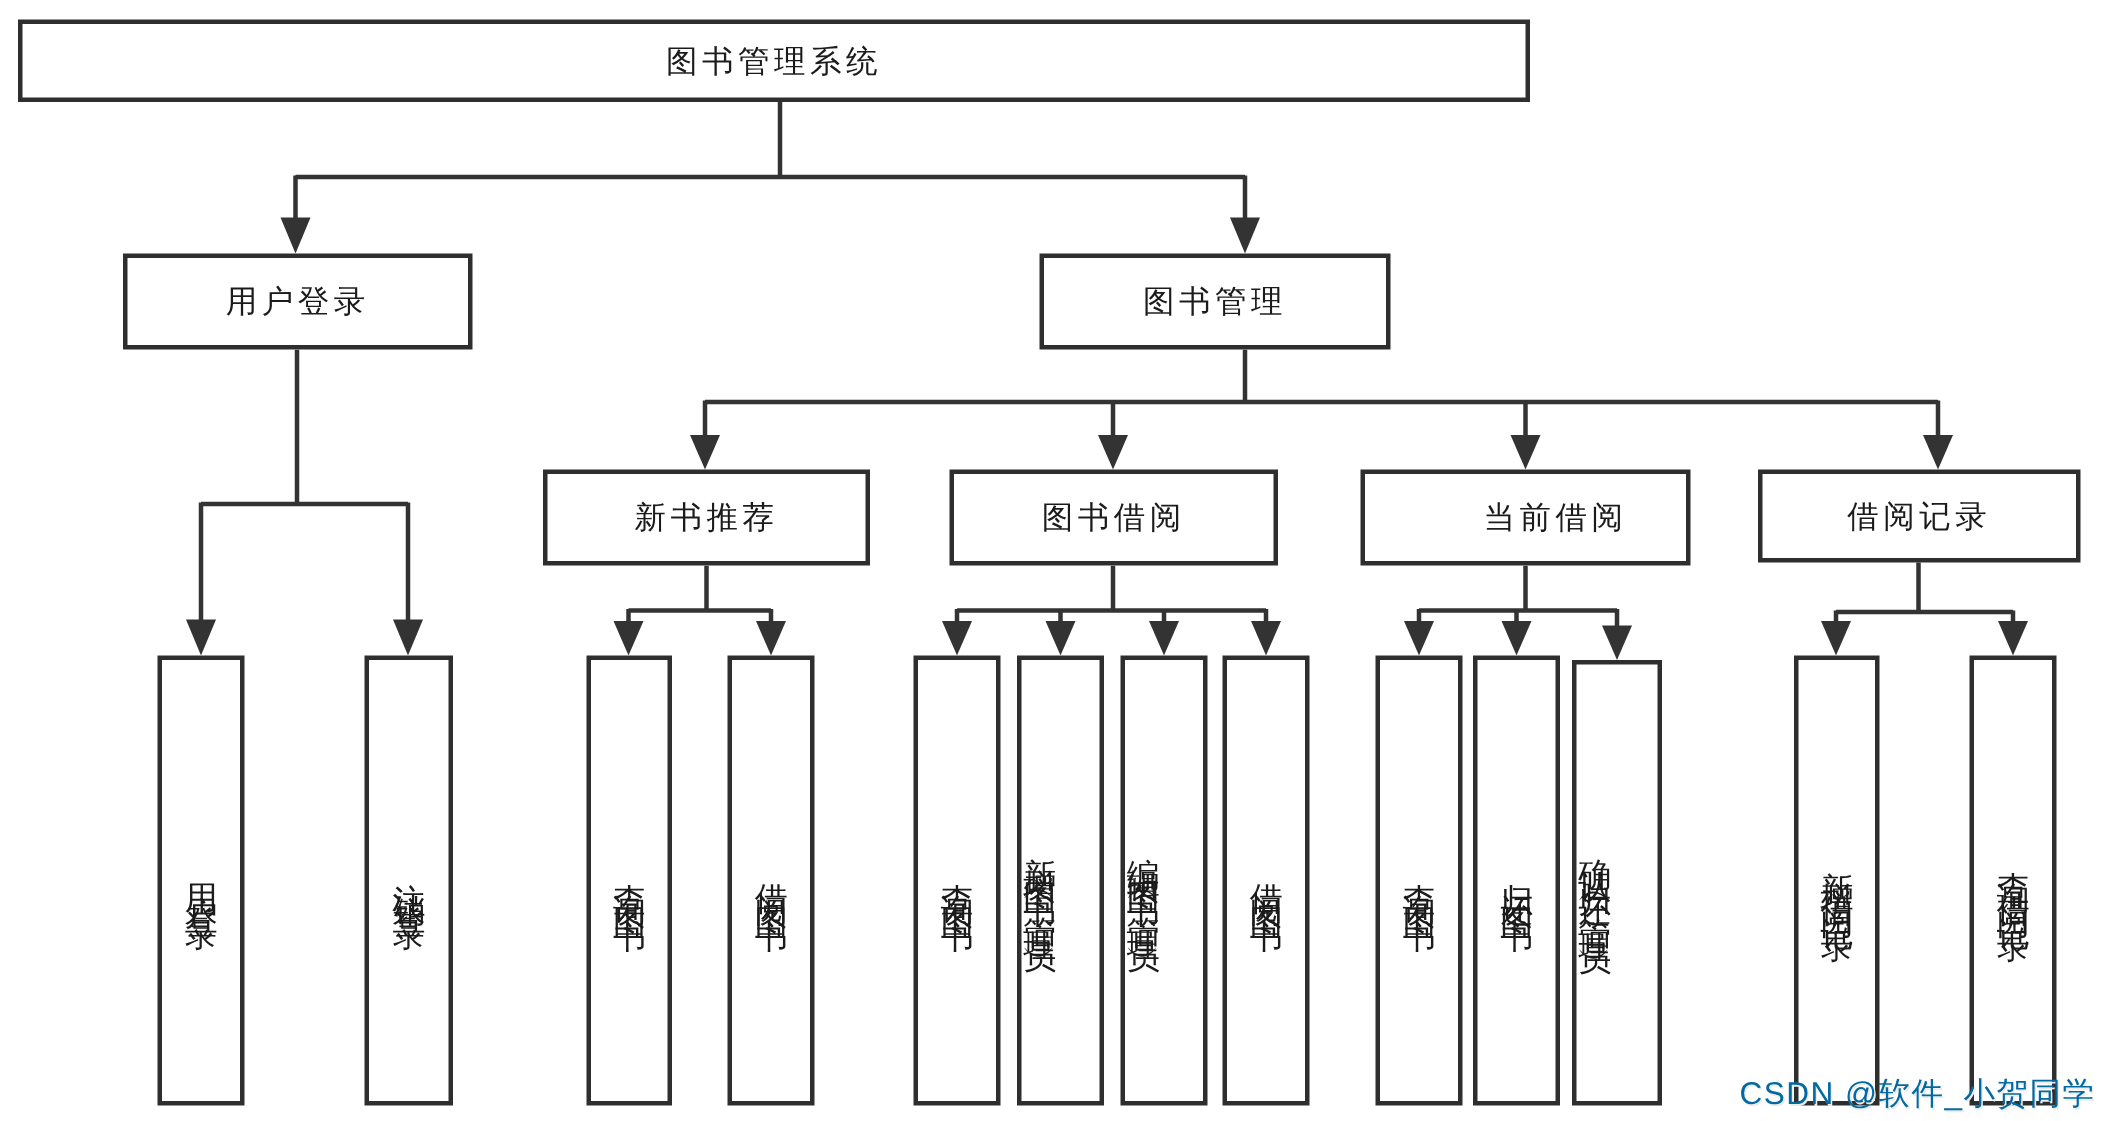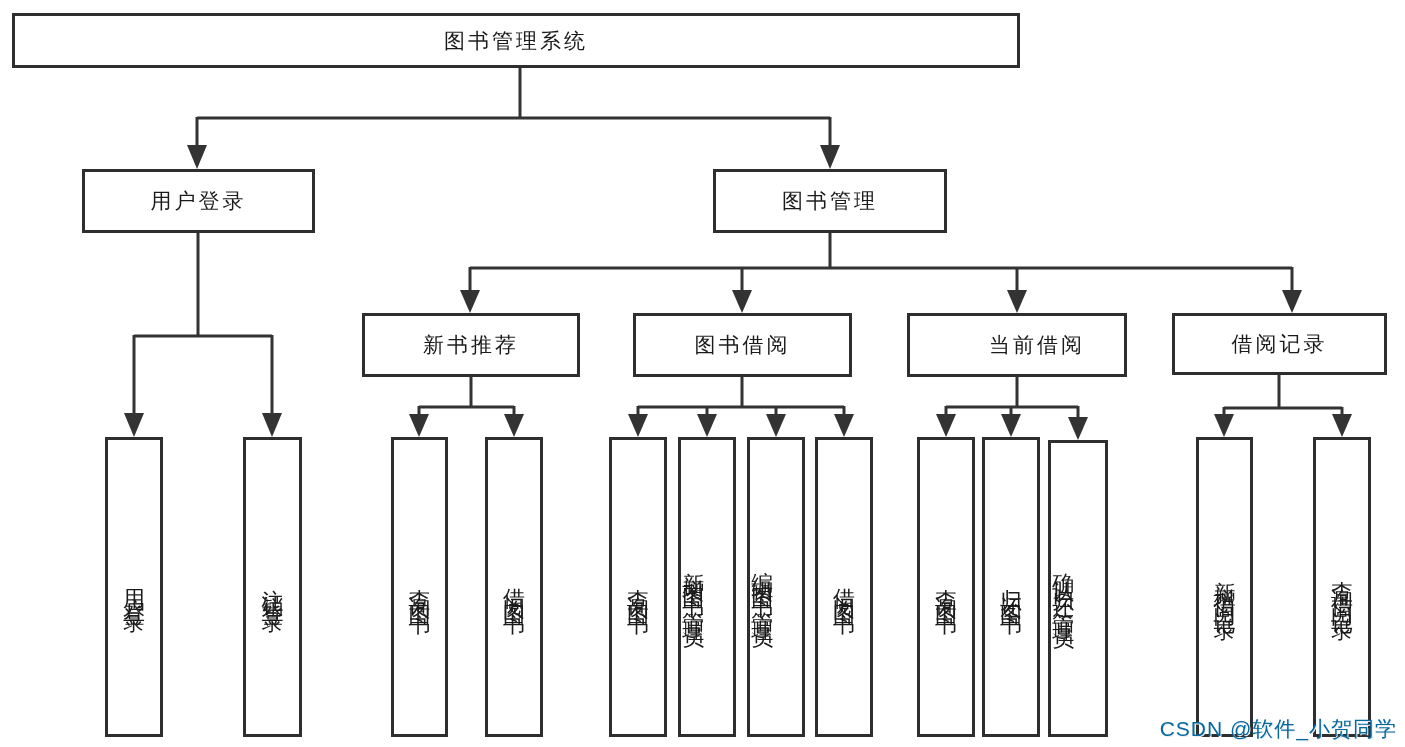--- a/index.html
+++ b/index.html
@@ -139,21 +139,21 @@
     </g>
   </svg>
 
   <div class="node hbox" style="left:12px; top:13px; width:1008px; height:55px;">
     <span>图书管理系统</span>
   </div>
 
   <div class="node hbox" style="left:82px; top:169px; width:233px; height:64px;">
     <span>用户登录</span>
   </div>
-  <div class="node hbox" style="left:713px; top:169px; width:234px; height:64px;">
+  <div class="node hbox" style="left:693px; top:169px; width:234px; height:64px;">
     <span>图书管理</span>
   </div>
 
   <div class="node hbox" style="left:362px; top:313px; width:218px; height:64px;">
     <span>新书推荐</span>
   </div>
   <div class="node hbox" style="left:633px; top:313px; width:219px; height:64px;">
     <span>图书借阅</span>
   </div>
   <div class="node hbox" style="left:907px; top:313px; width:220px; height:64px;padding-left:40px;">

